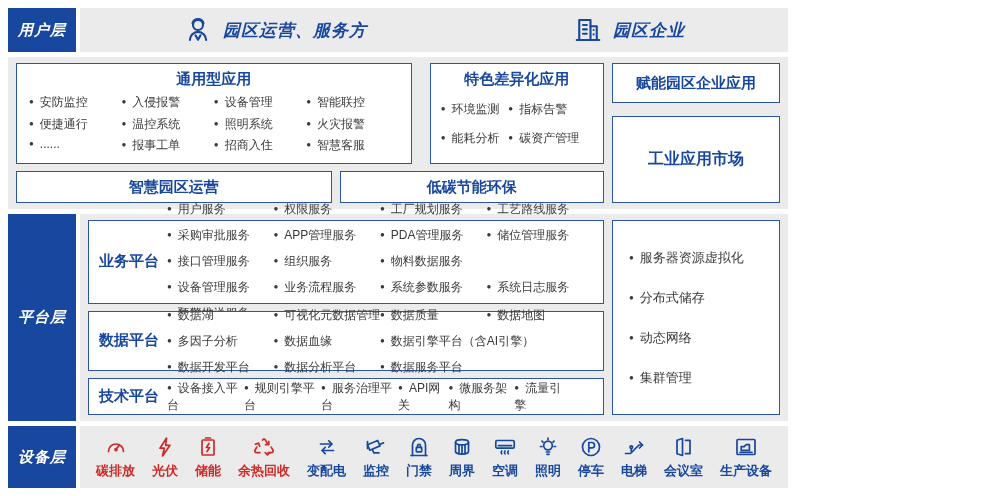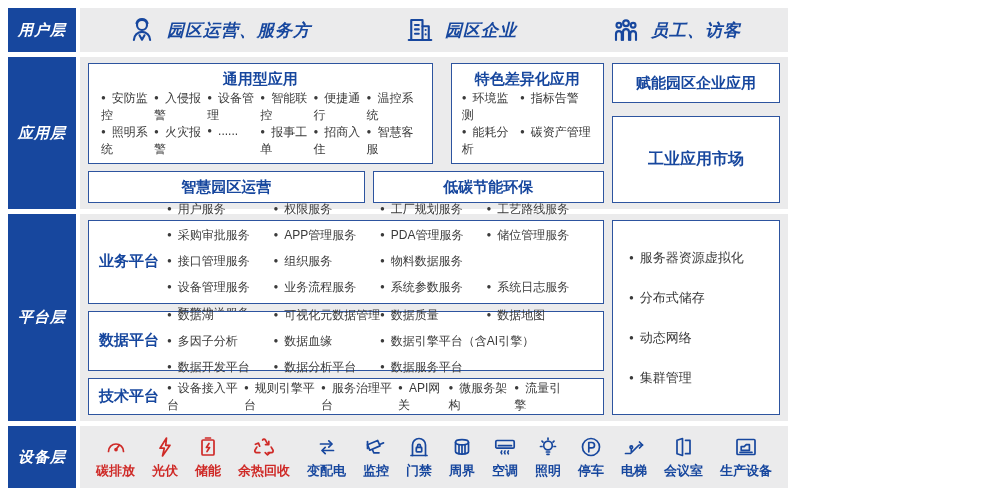--- a/index.html
+++ b/index.html
@@ -24,21 +24,21 @@
   
   .wbox{background:#fff;border:1.5px solid #2d549f;box-sizing:border-box;}
   .btitle{color:#17479e;font-weight:bold;font-size:15px;text-align:center;}
 
   
   .app-content{display:flex;gap:8px;padding:6px 8px;box-sizing:border-box;}
   .app-left{flex:1;display:flex;flex-direction:column;gap:7px;min-width:0;}
   .app-top{flex:1;display:flex;gap:18px;min-height:0;}
   .box-general{flex:507 1 0;padding:6px 12px 4px;display:flex;flex-direction:column;}
   .box-special{flex:209 1 0;padding:6px 10px 4px;display:flex;flex-direction:column;}
-  .gen-grid{flex:1;display:grid;grid-template-columns:repeat(6,1fr);align-content:space-evenly;font-size:12px;color:#3a3a3a;}
+  .gen-grid{flex:1;display:grid;grid-template-columns:repeat(4,1fr);align-content:space-evenly;font-size:12px;color:#3a3a3a;}
   .spec-grid{flex:1;display:grid;grid-template-columns:1fr 1.25fr;align-content:space-evenly;font-size:12px;color:#3a3a3a;}
   .app-bottom{flex:0 0 32px;display:flex;gap:8px;}
   .bar-box{display:flex;align-items:center;justify-content:center;}
   .bar-1,.bar-2{flex:250 1 0;}
   .bar-3{flex:209 1 0;}
   .app-right{flex:0 0 168px;display:flex;flex-direction:column;gap:13px;}
   .box-enable{flex:0 0 40px;display:flex;align-items:center;justify-content:center;}
   .box-market{flex:1;display:flex;align-items:center;justify-content:center;}
   .box-market .btitle{font-size:16px;}
 
@@ -89,38 +89,24 @@
         <span class="ugicon">
           <svg viewBox="0 0 24 24">
               <rect x="5" y="4" width="9" height="16"></rect>
               <path d="M14 9h5v11"></path>
               <path d="M3 20h18"></path>
               <path d="M8 8h3M8 11.5h3M8 15h3M16.5 12h.01M16.5 15.5h.01"></path>
             </svg>
         </span>
         <span class="uglabel">园区企业</span>
       </div>
-      <div class="user-group">
-        <span class="ugicon">
-          <svg viewBox="0 0 24 24">
-              <circle cx="6.3" cy="8.2" r="1.9"></circle>
-              <circle cx="12" cy="6.6" r="2.3"></circle>
-              <circle cx="17.7" cy="8.2" r="1.9"></circle>
-              <path d="M4 20v-4.8a2.3 2.3 0 0 1 4.6 0V20"></path>
-              <path d="M9.6 20v-6.3a2.4 2.4 0 0 1 4.8 0V20"></path>
-              <path d="M15.4 20v-4.8a2.3 2.3 0 0 1 4.6 0V20"></path>
-            </svg>
-        </span>
-        <span class="uglabel">员工、访客</span>
-      </div>
     </div>
   </div>
 
   <div class="band" style="flex:0 0 152px;">
-    <div class="band-label">应用层</div>
     <div class="band-content app-content">
       <div class="app-left">
         <div class="app-top">
           <div class="wbox box-general">
             <div class="btitle">通用型应用</div>
             <div class="gen-grid">
               <span class="cell bullet">安防监控</span>
               <span class="cell bullet">入侵报警</span>
               <span class="cell bullet">设备管理</span>
               <span class="cell bullet">智能联控</span>

